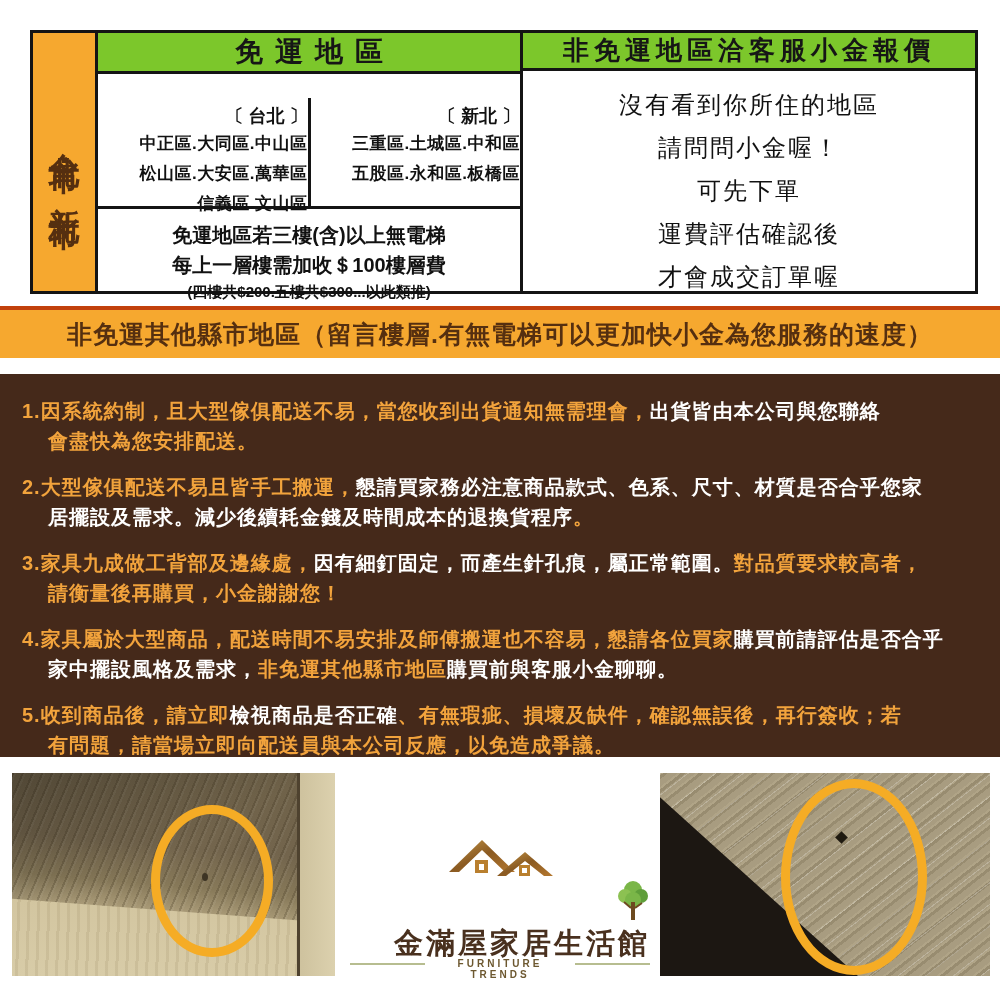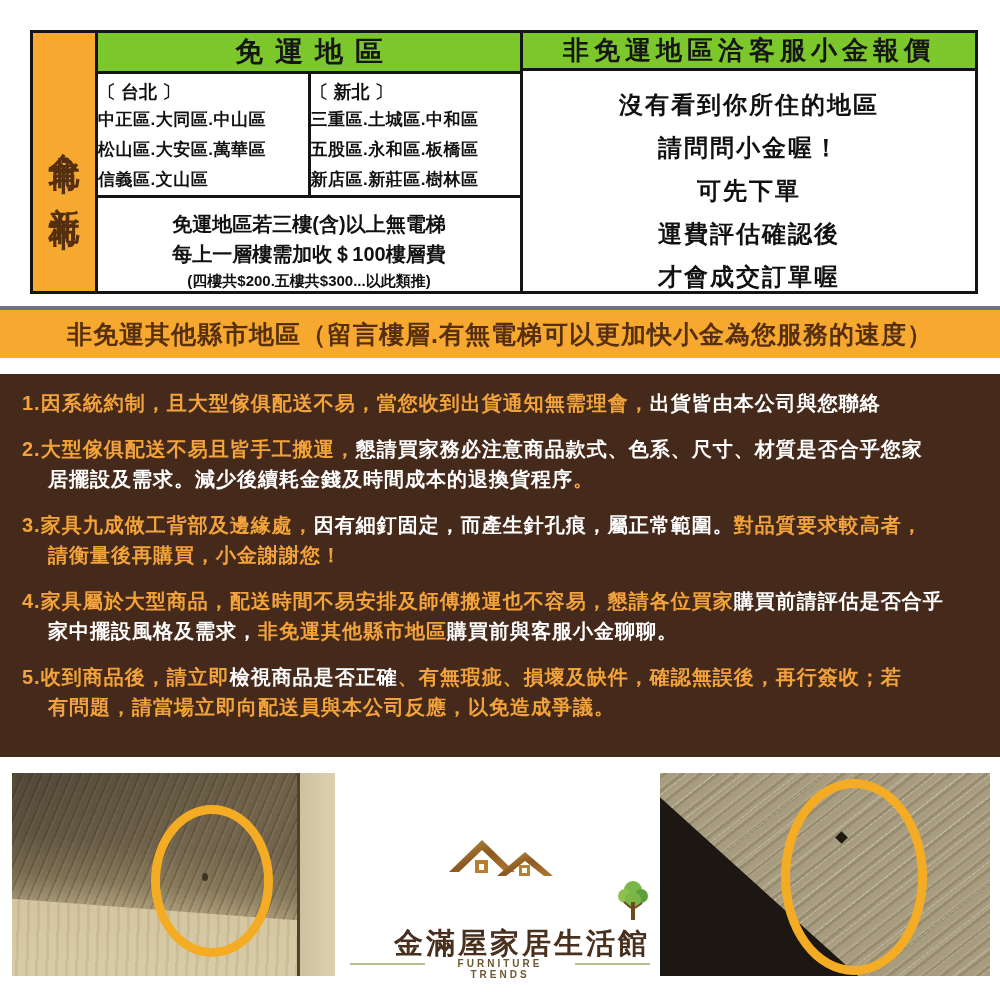--- a/index.html
+++ b/index.html
@@ -16,36 +16,36 @@
   .region-col .vtxt{writing-mode:vertical-rl;text-orientation:upright;
     font-size:31px;font-weight:bold;color:var(--brown-text);letter-spacing:5px;line-height:1;}
   .free-col{width:422px;border-right:3px solid #141414;display:flex;flex-direction:column;}
   .paid-col{flex:1;display:flex;flex-direction:column;}
   .tbl-hdr{height:41px;background:var(--green);border-bottom:3px solid #141414;
     display:flex;align-items:center;justify-content:center;
     font-weight:bold;color:#161616;}
   .free-col .tbl-hdr{font-size:28px;letter-spacing:12px;text-indent:12px;}
   .paid-col .tbl-hdr{font-size:26px;letter-spacing:5px;}
   .city-row{display:flex;height:132px;border-bottom:3px solid #141414;}
-  .city-cell{flex:1;text-align:left;padding-top:5px;}
+  .city-cell{flex:1;text-align:right;padding-top:5px;margin-top:24px;}
   .city-cell.first{border-right:3px solid #141414;}
   .city-title{font-size:18px;font-weight:bold;line-height:26px;}
   .city-line{font-size:17px;font-weight:bold;line-height:30px;letter-spacing:0.5px;}
   .free-note{flex:1;text-align:center;padding-top:11px;}
   .note-l{font-size:20px;font-weight:bold;line-height:30px;}
   .note-s{font-size:15px;font-weight:bold;line-height:24px;}
   .paid-body{flex:1;text-align:center;padding-top:12px;}
-  .paid-line{font-size:24px;font-weight:bold;line-height:43px;letter-spacing:2px;}
+  .paid-line{font-size:24px;font-weight:normal;line-height:43px;letter-spacing:2px;}
   
   .banner{position:absolute;left:0;top:306px;width:1000px;height:52px;background:var(--orange);
-    border-top:4px solid #737373;display:flex;align-items:center;justify-content:center;box-sizing:border-box;}
+    border-top:4px solid #c2410c;display:flex;align-items:center;justify-content:center;box-sizing:border-box;}
   .banner-text{font-size:25px;font-weight:bold;color:var(--brown-text);letter-spacing:1px;}
   
   .notices{position:absolute;left:0;top:374px;width:1000px;height:383px;background:var(--dark-bg);
-    box-sizing:border-box;padding:14px 10px 0 22px;}
+    box-sizing:border-box;padding:22px 10px 0 22px;}
   .notice{margin-bottom:16px;}
   .nline{font-size:20px;font-weight:bold;line-height:30px;letter-spacing:1px;white-space:nowrap;}
   .nline.cont{padding-left:26px;}
   .seg-orange{color:var(--txt-orange);}
   .seg-white{color:var(--txt-white);}
   
   .photo{position:absolute;top:773px;height:203px;overflow:hidden;}
   .photo-left{left:12px;width:323px;
     background:
       linear-gradient(150deg, rgba(0,0,0,.28), rgba(0,0,0,0) 45%),
@@ -94,21 +94,20 @@
         <div class="city-cell first">
           <div class="city-title">〔 台北 〕</div>
           <div class="city-line">中正區.大同區.中山區</div>
           <div class="city-line">松山區.大安區.萬華區</div>
           <div class="city-line">信義區.文山區</div>
         </div>
         <div class="city-cell">
           <div class="city-title">〔 新北 〕</div>
           <div class="city-line">三重區.土城區.中和區</div>
           <div class="city-line">五股區.永和區.板橋區</div>
-          <div class="city-line">新店區.新莊區.樹林區</div>
         </div>
       </div>
       <div class="free-note">
         <div class="note-l">免運地區若三樓(含)以上無電梯</div>
         <div class="note-l">每上一層樓需加收＄100樓層費</div>
         <div class="note-s">(四樓共$200.五樓共$300...以此類推)</div>
       </div>
     </div>
 
     <div class="paid-col">
@@ -124,20 +123,21 @@
   </div>
 
   <div class="banner">
     <div class="banner-text">非免運其他縣市地區（留言樓層.有無電梯可以更加快小金為您服務的速度）</div>
   </div>
 
   <div class="notices">
     <div>
         <div class="notice">
           <div class="nline"><span class="seg-orange">1.因系統約制，且大型傢俱配送不易，當您收到出貨通知無需理會，</span><span class="seg-white">出貨皆由本公司與您聯絡</span></div>
+          <div class="nline cont"><span class="seg-orange">會盡快為您安排配送。</span></div>
         </div>
         <div class="notice">
           <div class="nline"><span class="seg-orange">2.大型傢俱配送不易且皆手工搬運，</span><span class="seg-white">懇請買家務必注意商品款式、色系、尺寸、材質是否合乎您家</span></div>
           <div class="nline cont"><span class="seg-white">居擺設及需求。減少後續耗金錢及時間成本的退換貨程序</span><span class="seg-orange">。</span></div>
         </div>
         <div class="notice">
           <div class="nline"><span class="seg-orange">3.家具九成做工背部及邊緣處，</span><span class="seg-white">因有細釘固定，而產生針孔痕，屬正常範圍。</span><span class="seg-orange">對品質要求較高者，</span></div>
           <div class="nline cont"><span class="seg-orange">請衡量後再購買，小金謝謝您！</span></div>
         </div>
         <div class="notice">

